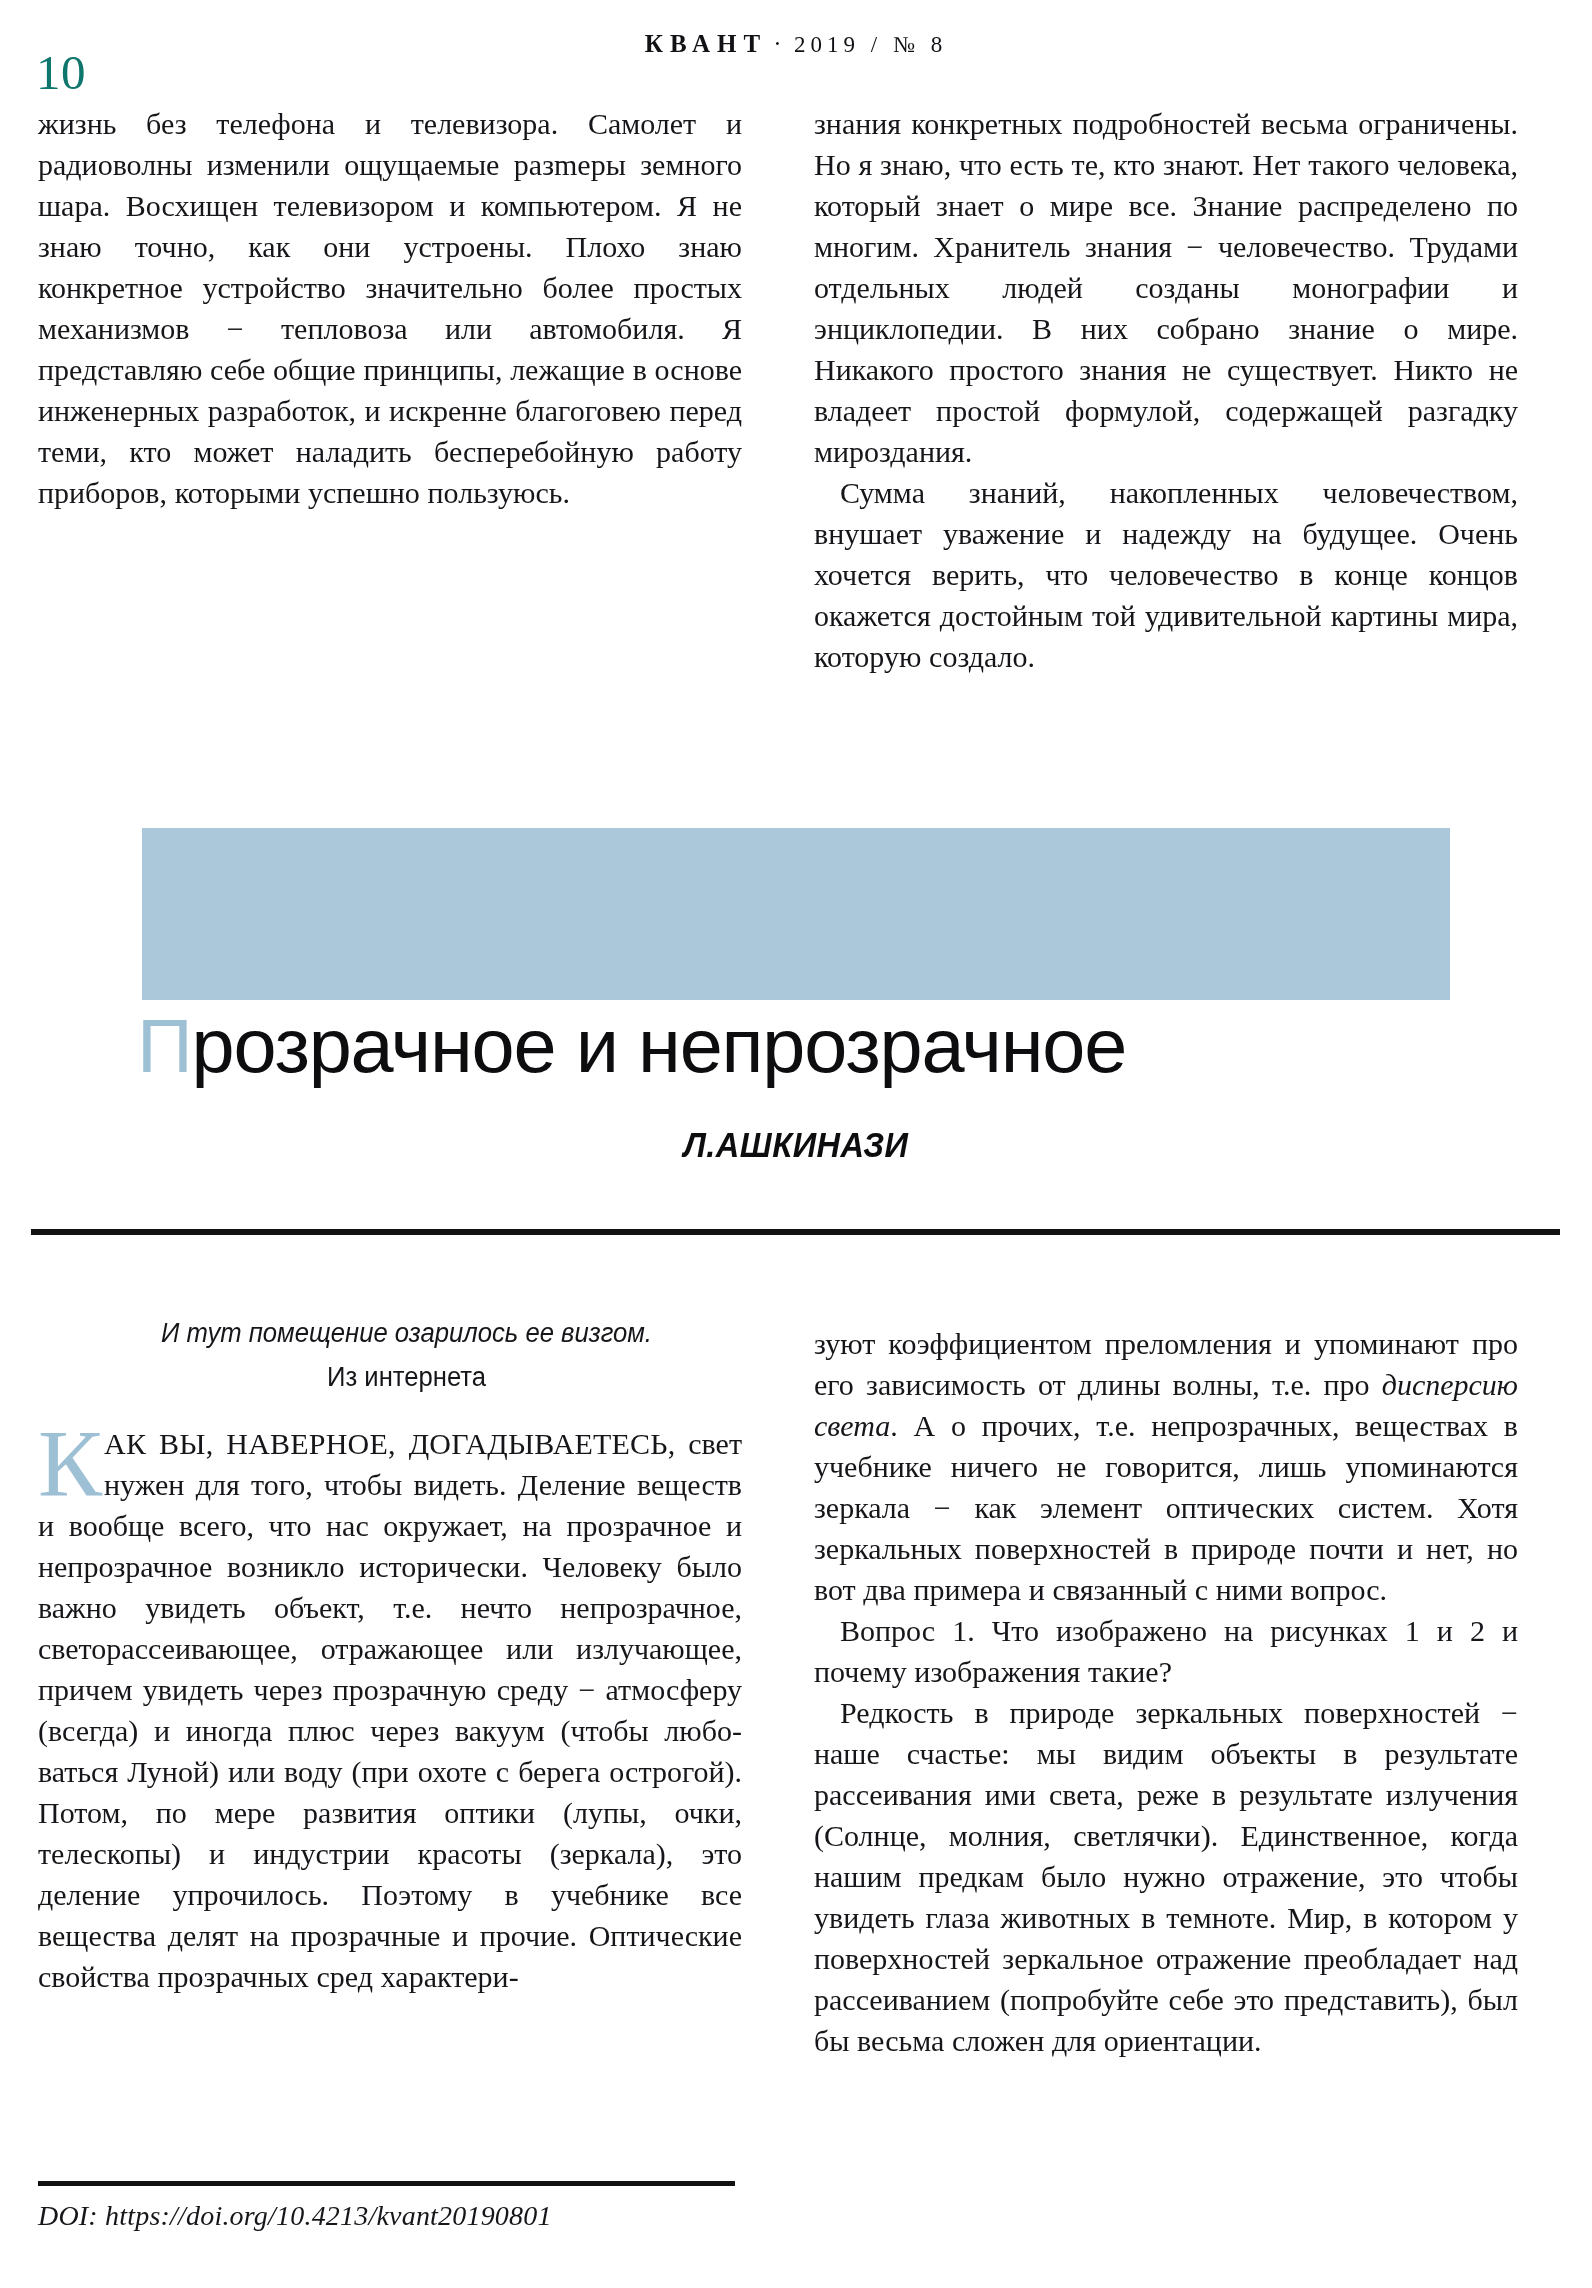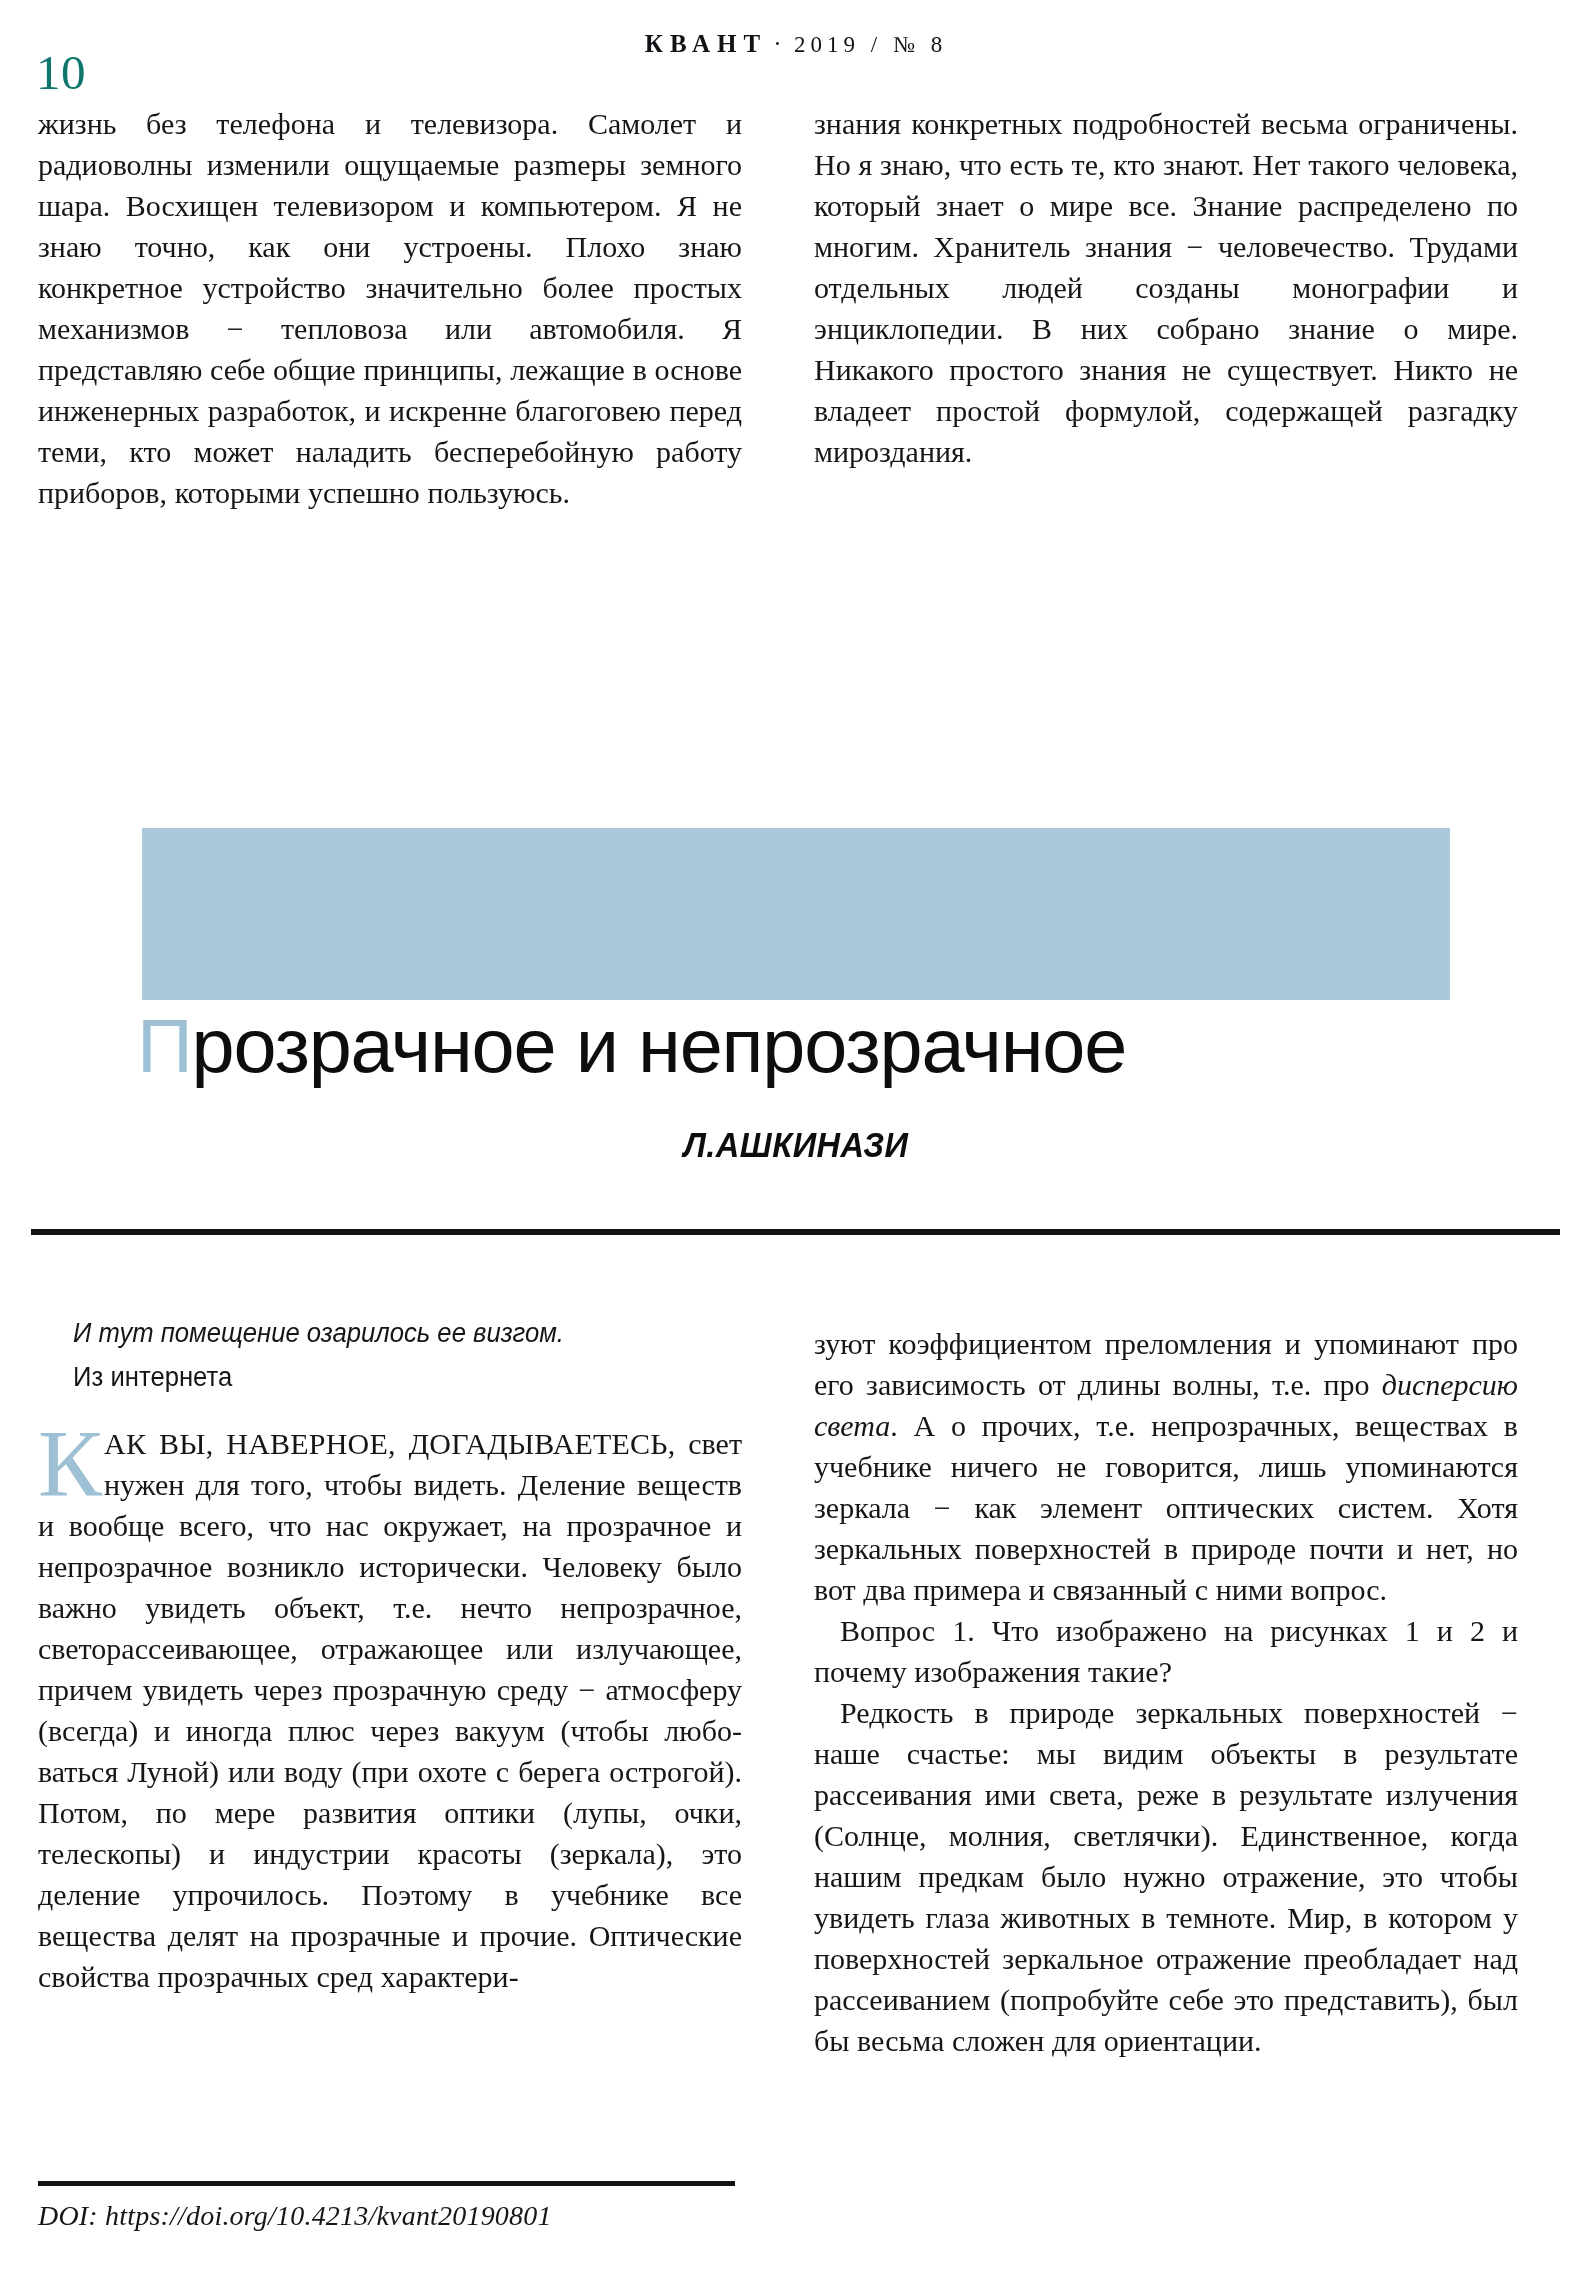--- a/index.html
+++ b/index.html
@@ -126,21 +126,21 @@
   }
 
   
   .epigraph {
     position: absolute;
     left: 38px; top: 1311px;
     width: 702px;
     font-family: "Liberation Sans", "DejaVu Sans", sans-serif;
     font-size: 27px;
     line-height: 44px;
-    text-align: left;
+    text-align: center;
     color: #16161a;
   }
   .epigraph .quote { font-style: italic; display: block; transform: scaleX(0.95); transform-origin: right top;}
   .epigraph .source { display: block; transform: scaleX(0.95); transform-origin: right top; }
 
   
   .main-left {
     position: absolute;
     left: 38px; top: 1423px;
     width: 704px;
@@ -196,20 +196,21 @@
     <span class="jtitle">КВАНТ</span><span class="dot">·</span><span class="issue">2019 / № 8</span>
   </div>
 </div>
 
 <div class="cols" style="top:103px;height:697px;padding-left:48px;">
   <div class="col col-left">
     <p class="body">жизнь без телефона и телевизора. Самолет и радиоволны изменили ощущаемые раз­mеры земного шара. Восхищен телевизо­ром и компьютером. Я не знаю точно, как они устроены. Плохо знаю конкретное устройство значительно более простых механизмов − тепловоза или автомобиля. Я представляю себе общие принципы, ле­жащие в основе инженерных разработок, и искренне благоговею перед теми, кто может наладить бесперебойную работу приборов, которыми успешно пользуюсь.</p>
   </div>
   <div class="col col-right">
     <p class="body">знания конкретных подробностей весьма ограничены. Но я знаю, что есть те, кто знают. Нет такого человека, который знает о мире все. Знание распределено по мно­гим. Хранитель знания − человечество. Трудами отдельных людей созданы моно­графии и энциклопедии. В них собрано знание о мире. Никакого простого знания не существует. Никто не владеет простой фор­мулой, содержащей разгадку мироздания.</p>
+    <p class="body">Сумма знаний, накопленных человече­ством, внушает уважение и надежду на будущее. Очень хочется верить, что чело­вечество в конце концов окажется достой­ным той удивительной картины мира, ко­торую создало.</p>
   </div>
 </div>
 
 <div class="title-block">
   <div class="banner" style="background: rgb(171, 200, 218);"></div>
   <div class="headline"><span class="dropletter" style="color: rgb(157, 192, 212);">П</span><span>розрачное и непрозрачное</span></div>
   <div class="byline">Л.АШКИНАЗИ</div>
   <div class="title-rule"></div>
 </div>
 

